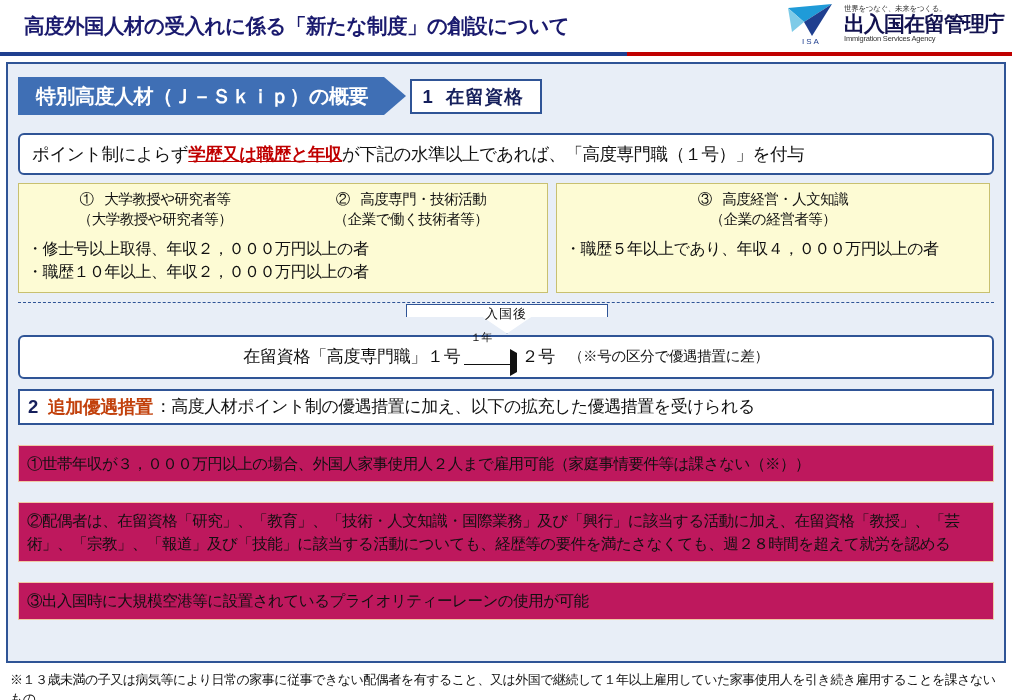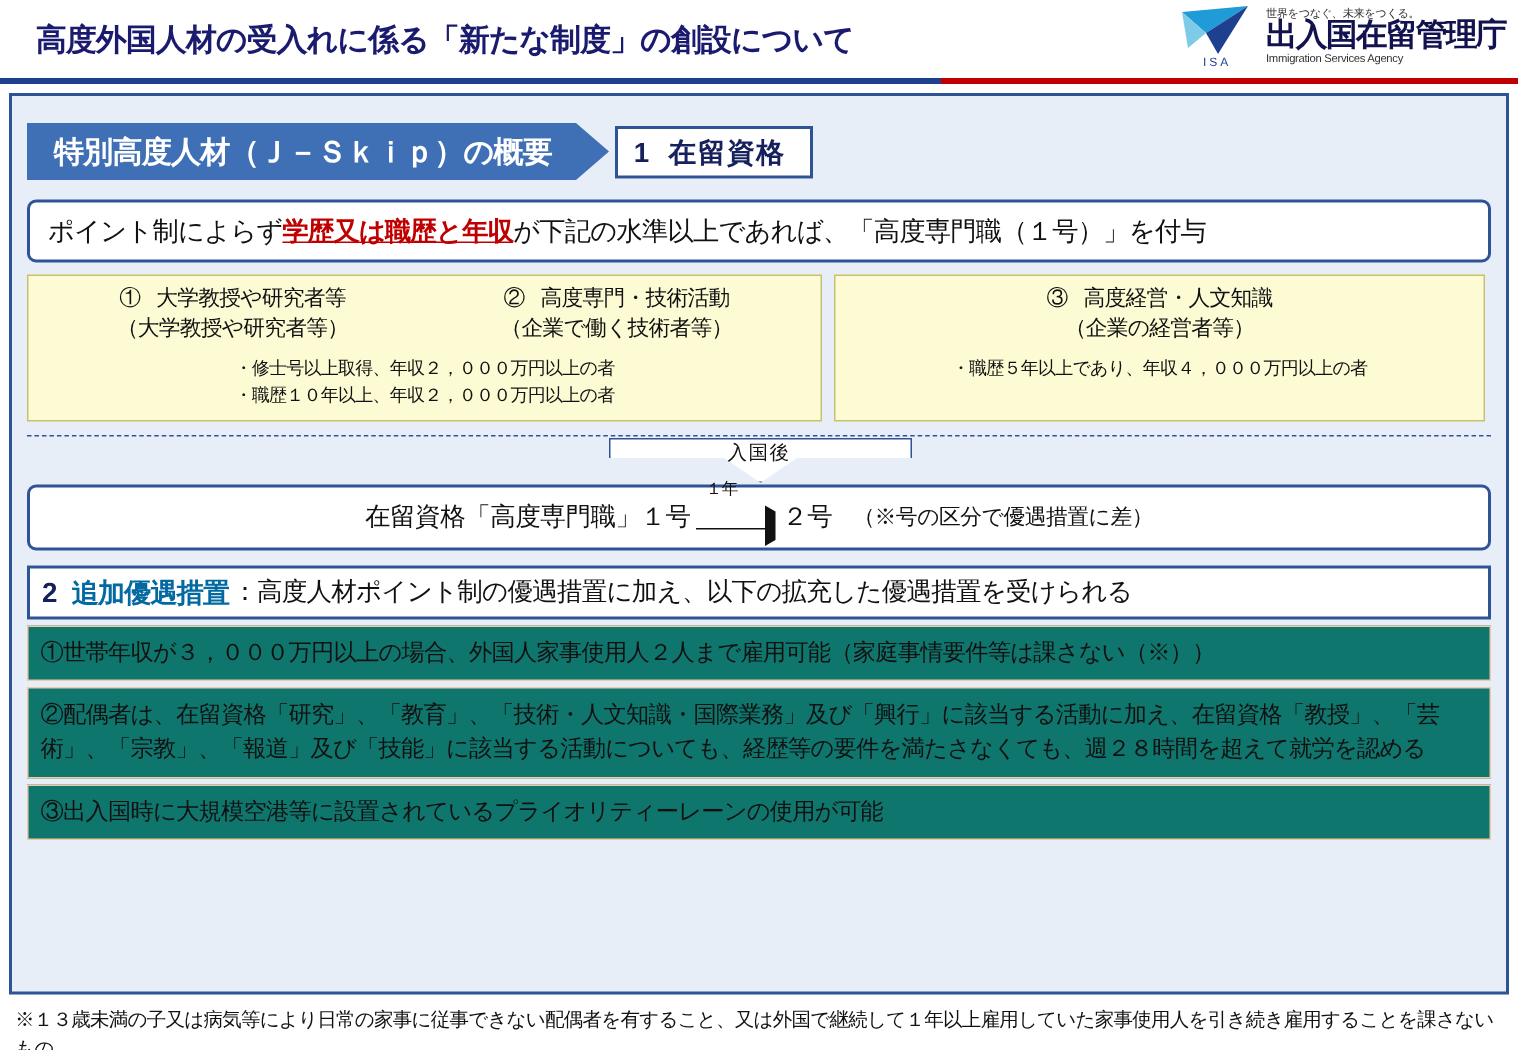--- a/index.html
+++ b/index.html
@@ -79,21 +79,21 @@
     background: #e8eef7;
     height: 601px;
     position: relative;
     box-sizing: border-box;
     padding: 8px 10px 0 10px;
   }
 
   
   .banner {
     display: inline-flex;
-    align-items: flex-end;
+    align-items: center;
     height: 48px;
     position: relative;
     margin-bottom: 6px;
   }
   .banner-body {
     background: #3f6fb5;
     color: #ffffff;
     font-size: 20px;
     font-weight: bold;
     padding: 5px 16px 5px 18px;
@@ -166,23 +166,22 @@
     text-align: center;
     font-size: 14.5px;
     line-height: 1.35;
     color: #111111;
   }
   .ybox-head.h1 { width: 258px; }
   .ybox-head.h2 { width: 258px; }
   .ybox-head.h3 { width: 100%; }
   .ybox-items {
     margin-top: 8px;
-    font-size: 12px;
+    font-size: 16px;
     line-height: 1.45;
-    text-align: center;
   }
   .ybox-items div { white-space: nowrap; }
 
   
   .dashrow {
     margin-top: 9px;
     border-top: 1px dashed #2f5496;
     position: relative;
     height: 30px;
   }
@@ -255,27 +254,27 @@
     background: #ffffff;
     margin-top: 10px;
     padding: 4px 8px;
     font-size: 17px;
     color: #111111;
     display: flex;
     align-items: center;
     letter-spacing: -0.5px;
   }
   .sec2bar .n { font-size: 18.5px; font-weight: bold; color: #16205c; margin-right: 10px; }
-  .sec2bar .t { font-size: 18px; font-weight: bold; color: #0369a1; margin-right: 2px; }
+  .sec2bar .t { font-size: 18px; font-weight: bold; color: #c2410c; margin-right: 2px; }
 
   
   .orow {
-    background: #0f766e;
+    background: #be185d;
     border: 1px solid #f0c9a6;
-    margin-top: 4px;
+    margin-top: 20px;
     padding: 6px 8px;
     font-size: 15.5px;
     color: #111111;
     line-height: 1.5;
     letter-spacing: -0.5px;
   }
 
   
   .footnote {
     margin: 8px 6px 0 10px;

